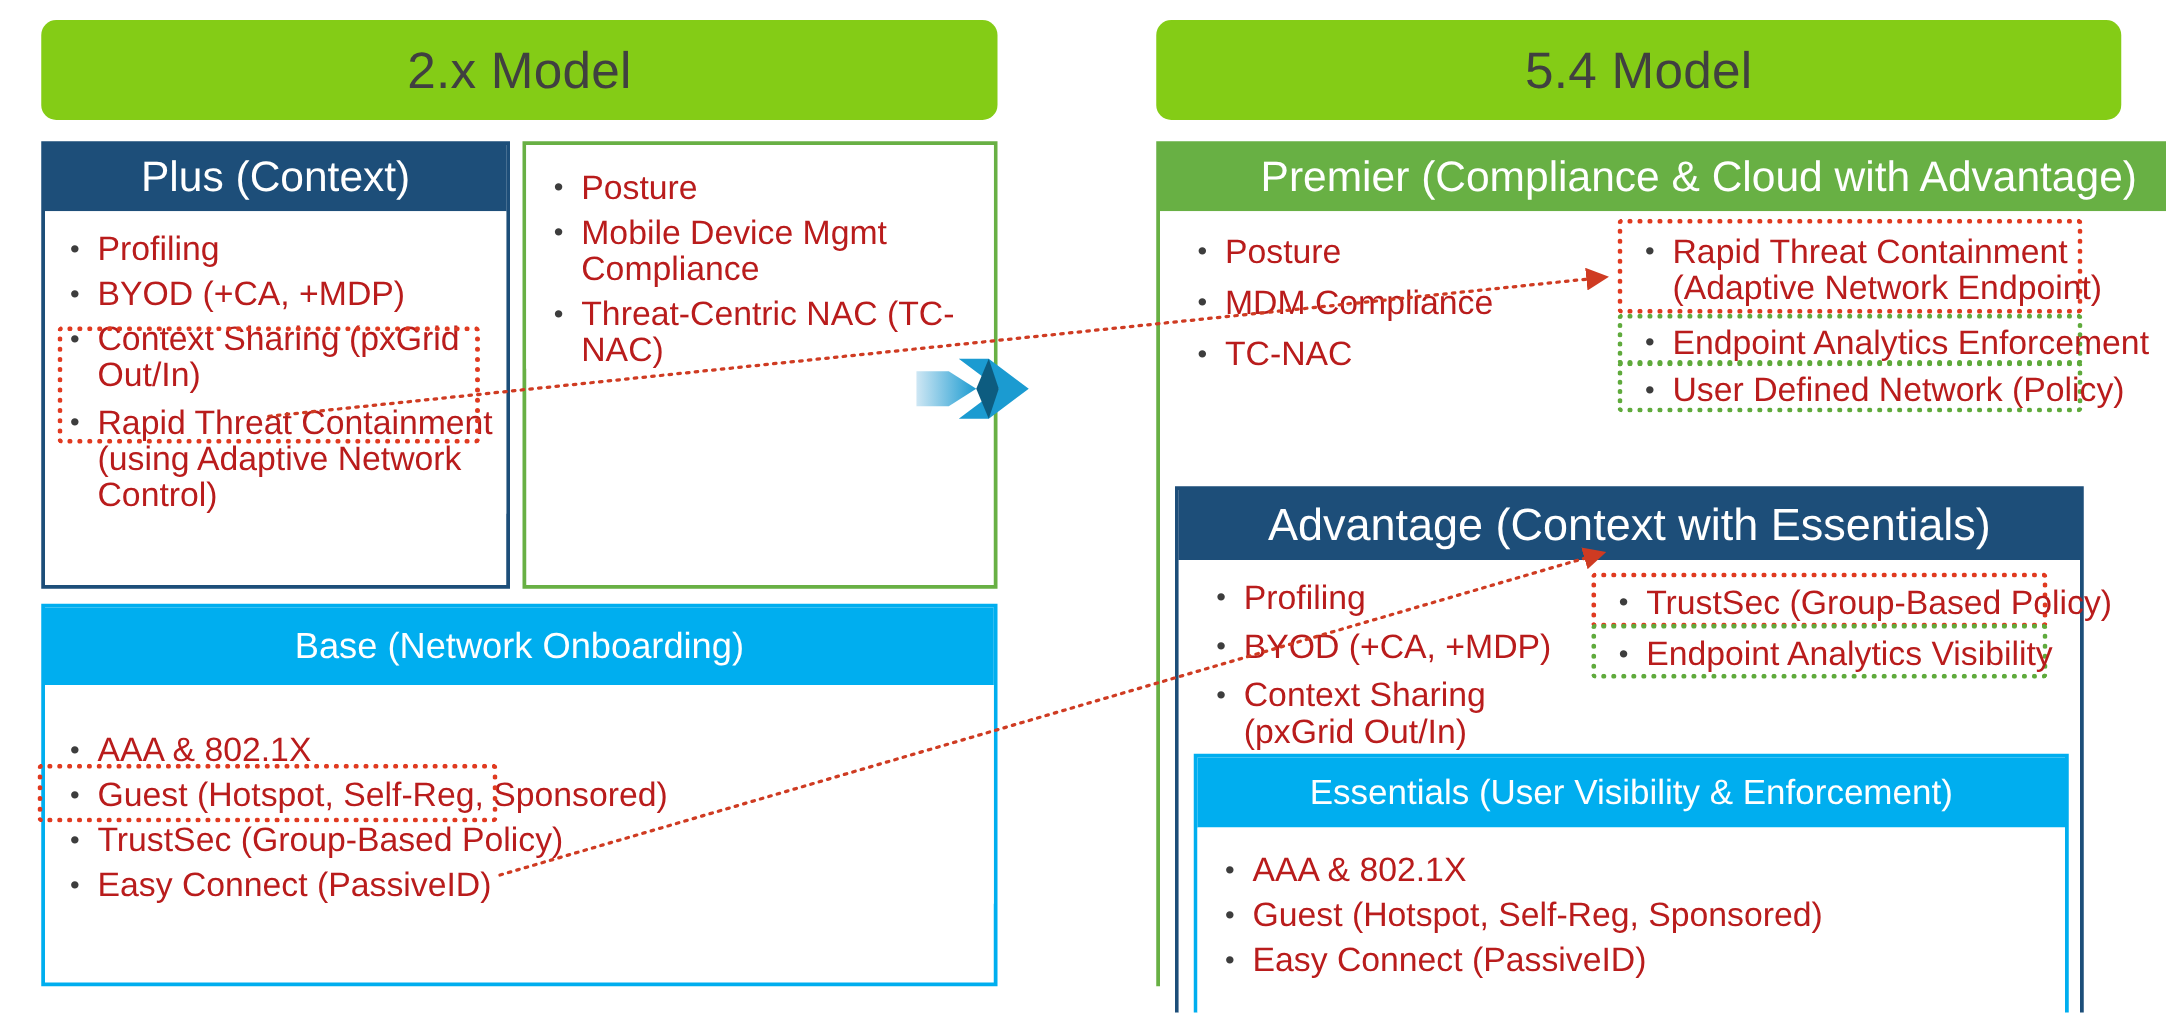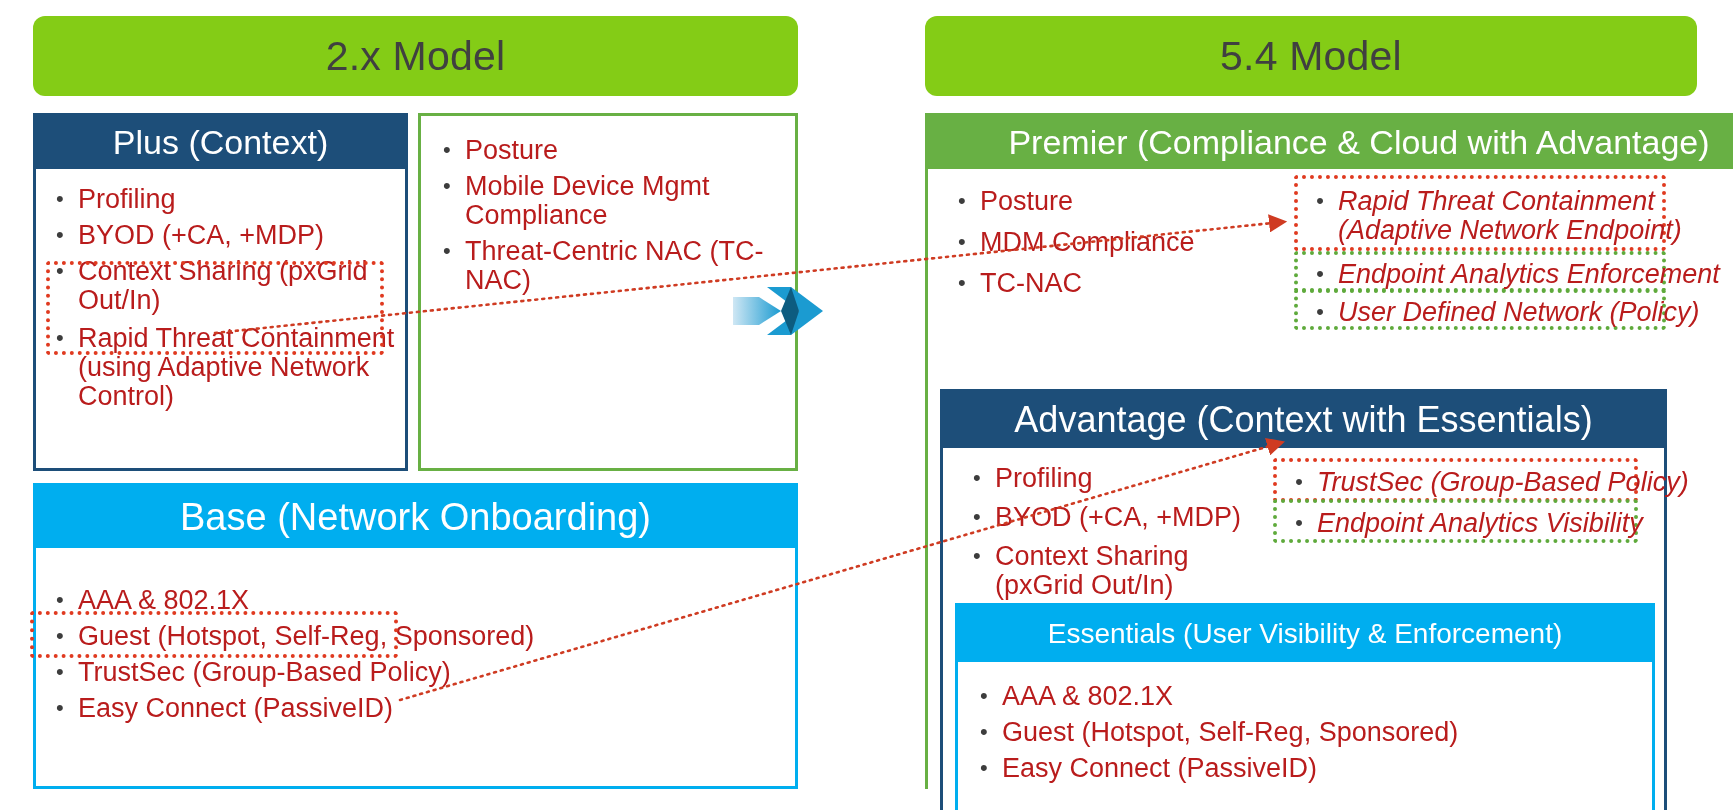--- a/index.html
+++ b/index.html
@@ -28,35 +28,35 @@
   .cyan > .card-head{background:#00aeef;}
 
   
   ul.bl{list-style:none;margin:0;padding:0;}
   ul.bl li{position:relative;padding-left:30px;margin:0 0 7px 0;
            font-size:27px;line-height:29px;color:#b91c1c;}
   ul.bl li:before{content:"\2022";position:absolute;left:8px;top:-1px;
            font-size:22px;color:#3d3d3d;line-height:29px;}
 
   
-  .hl{position:absolute;box-sizing:border-box;border-radius:4px;font-style:italic;}
+  .hl{position:absolute;box-sizing:border-box;border-radius:4px;}
   .hl-red{border:4px dotted #e03a20;}
   .hl-green{border:4px dotted #5faa3c;}
 
   
   #plus{left:33px;top:113px;width:375px;height:358px;}
   #plus .card-head{height:53px;}
   #plus .card-body{padding:16px 10px 0 12px;}
 
   #apex{left:418px;top:113px;width:380px;height:358px;}
   #apex .card-head{height:53px;}
   #apex .card-body{padding:20px 10px 0 14px;}
 
   #base{left:33px;top:483px;width:765px;height:306px;}
-  #base .card-head{height:62px;font-size:38px;}
+  #base .card-head{height:62px;font-size:29px;}
   #base .card-body{padding:38px 10px 0 12px;}
 
   
   #premier{left:925px;top:113px;width:868px;height:676px;}
   #premier .card-head{height:53px;}
   #premier .card-body{height:100%;padding:18px 12px 0 14px;}
 
   #premier-left-list{position:absolute;left:22px;top:18px;width:330px;}
   #premier-right-col{position:absolute;left:366px;top:6px;width:372px;}
 

